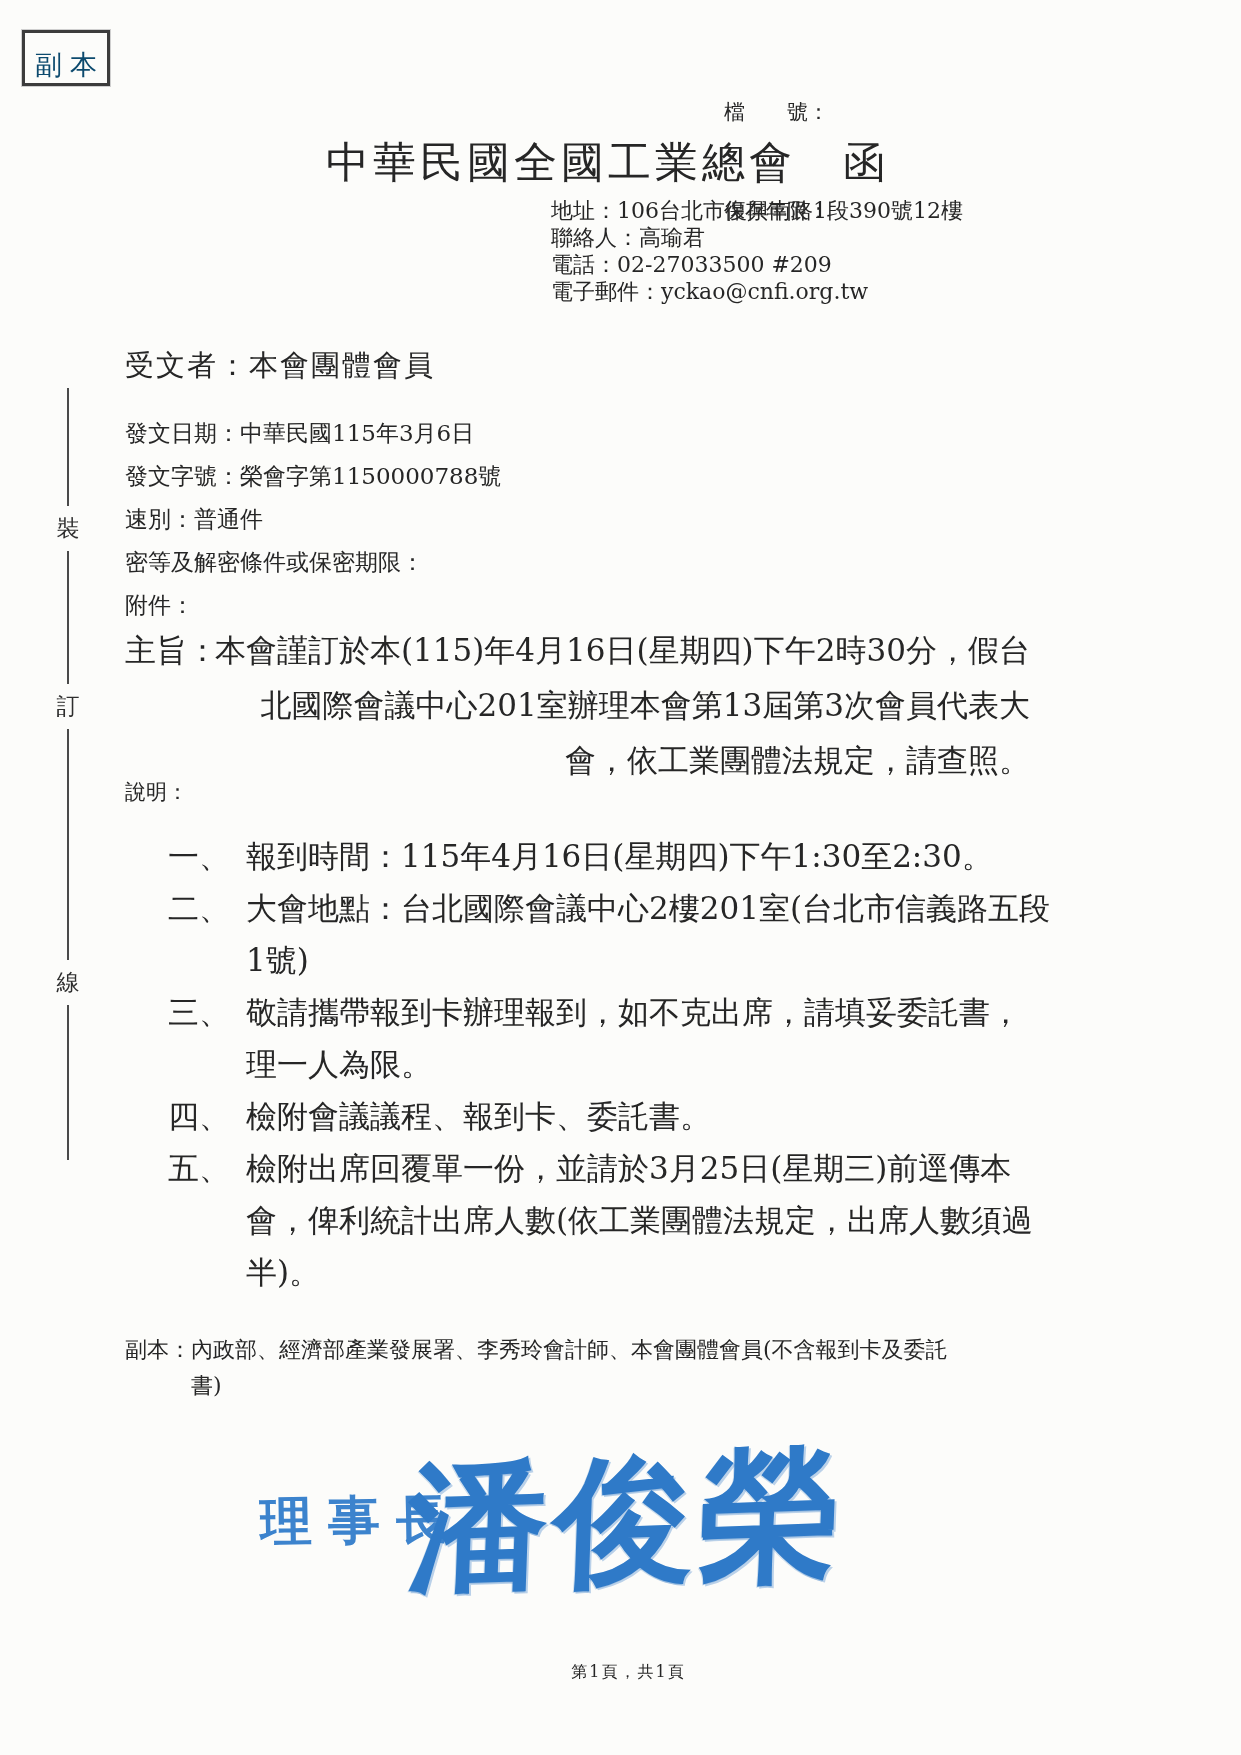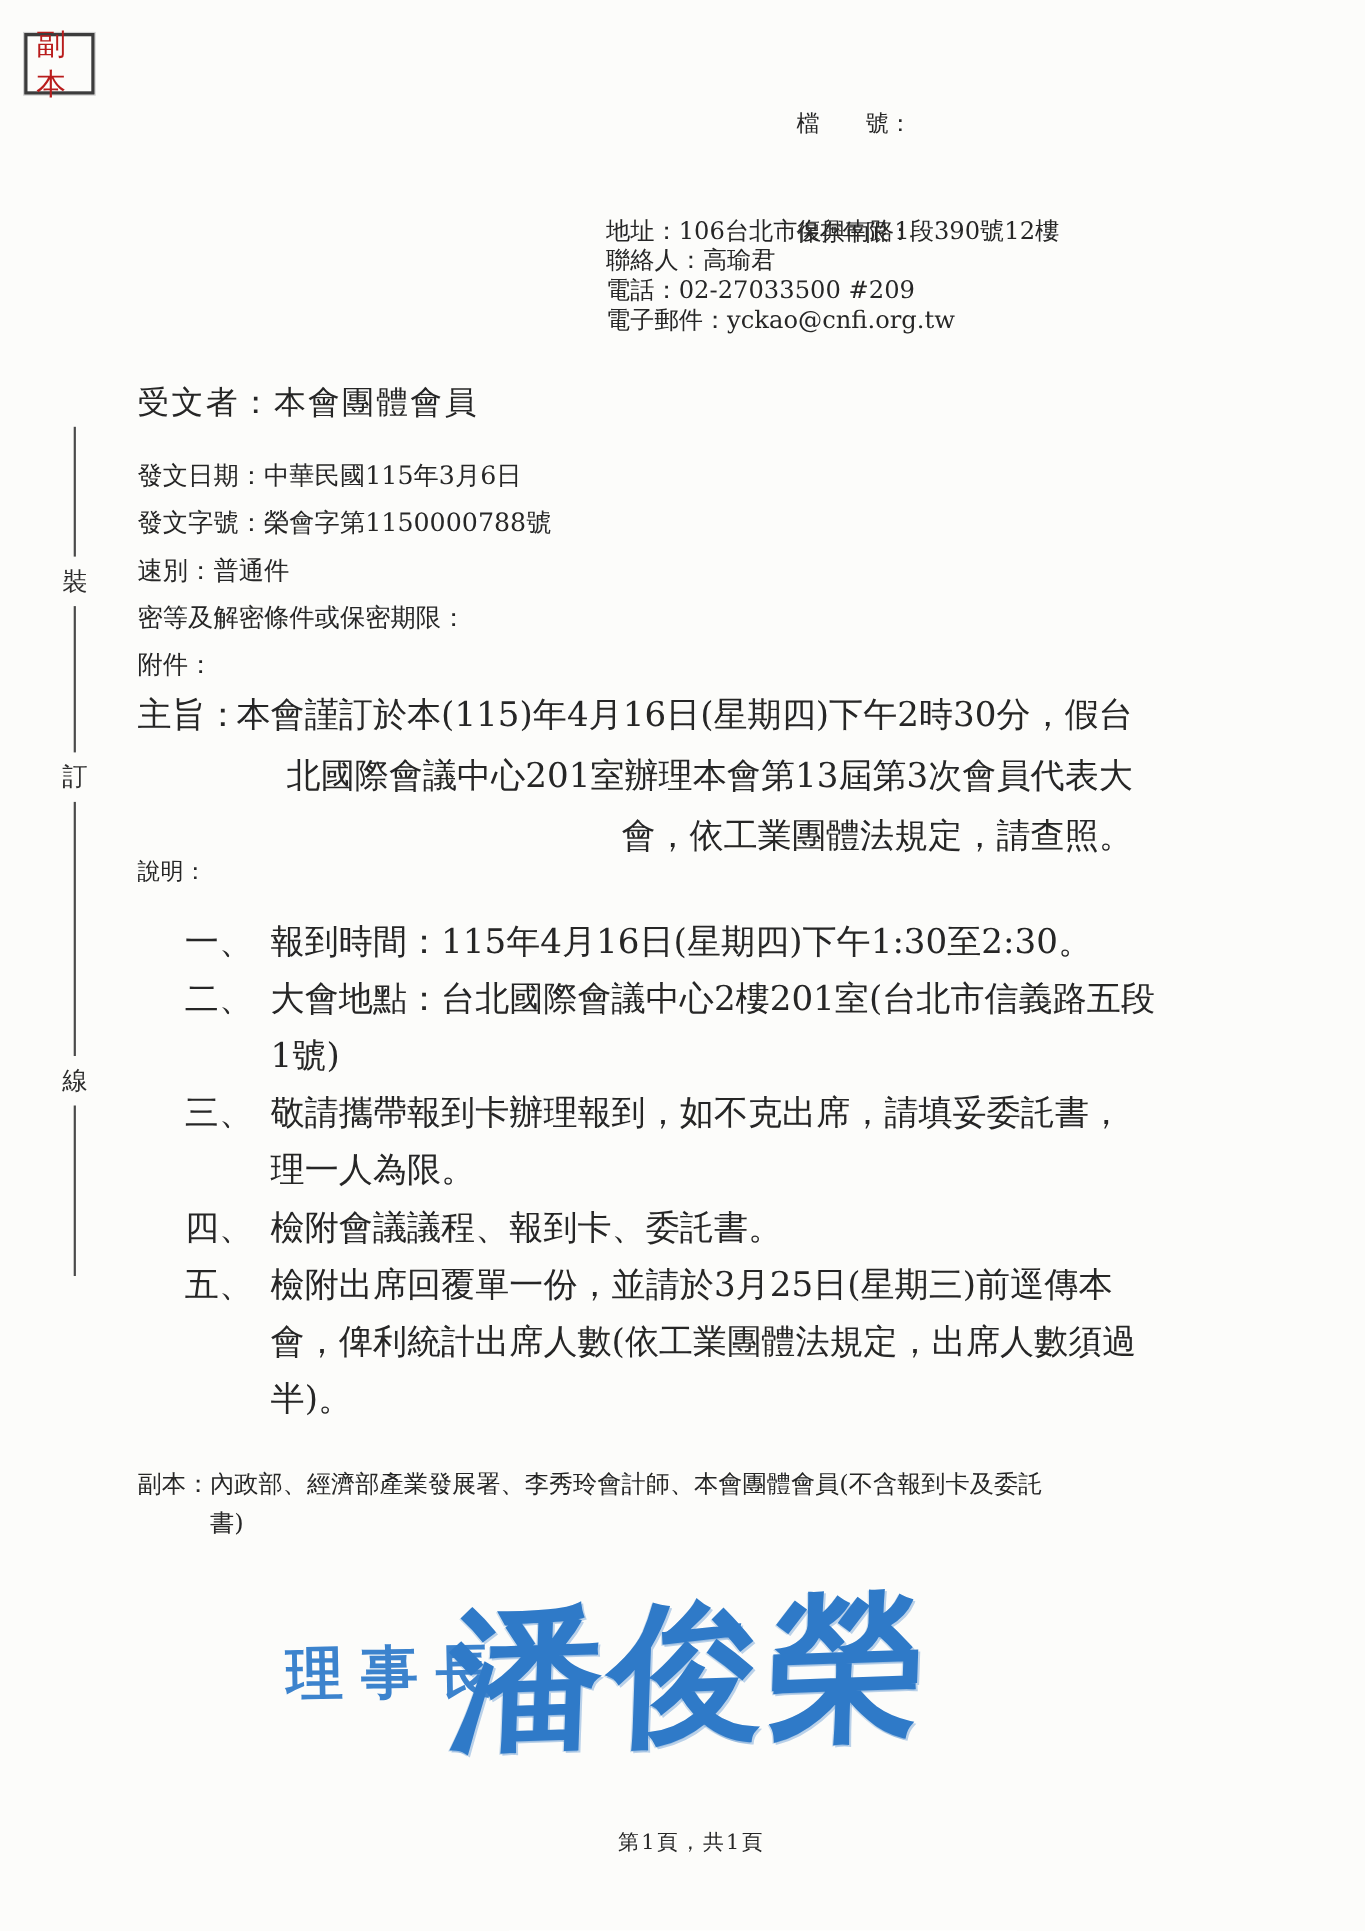--- a/index.html
+++ b/index.html
@@ -4,24 +4,24 @@
 <style>
   * { margin:0; padding:0; box-sizing:border-box; }
   html,body { background:#ffffff; }
   body { font-family:"DejaVu Serif","Liberation Serif",serif; }
   .page {
     position:relative; width:1241px; height:1755px; margin:0 auto;
     background:#fcfcfa; color:#262626; overflow:hidden;
   }
   
   .stamp-box {
-    position:absolute; left:22px; top:30px; width:64px; height:56px;
+    position:absolute; left:22px; top:30px; width:88px; height:56px;
     border:3px solid #3c3c3c; box-shadow:0 0 0 1px #cfcfcf;
-    display:flex; align-items:center; justify-content:center;
-    font-size:27px; letter-spacing:8px; padding-left:8px; color:#b91c1c;
+    display:flex; align-items:flex-end; justify-content:center;
+    font-size:27px; letter-spacing:8px; padding-left:8px; color:#0c4a6e;
   }
   
   .file-block { position:absolute; left:724px; top:30px; font-size:21px; line-height:33px; white-space:pre; }
   
   .doc-title { position:absolute; left:326px; top:134px; font-size:43px; letter-spacing:4px; white-space:nowrap; }
   
   .sender-block { position:absolute; left:551px; top:197px; font-size:22px; line-height:27px; white-space:nowrap; }
   
   .recipient { position:absolute; left:125px; top:346px; font-size:29px; letter-spacing:2px; }
   
@@ -43,21 +43,21 @@
     position:absolute; left:260px; top:1486px; font-size:52px; font-weight:bold;
     letter-spacing:16px; color:#3c83cd; transform:rotate(-1deg);
   }
   .sig-name {
     position:absolute; left:408px; top:1428px; font-size:140px; font-weight:bold;
     letter-spacing:6px; color:#2f7ac8; white-space:nowrap;
     transform:rotate(-2deg) skewX(-4deg);
     text-shadow:2px 2px 0 rgba(64,130,200,0.35), -1px 1px 0 rgba(64,130,200,0.25);
   }
   
-  .footer { position:absolute; left:0; right:0; top:1662px; text-align:center; font-size:19px; letter-spacing:2px;margin-left:16px; }
+  .footer { position:absolute; left:0; right:0; top:1662px; text-align:center; font-size:16px; letter-spacing:2px;margin-left:16px; }
   
   .binding { position:absolute; left:60px; top:388px; width:16px; height:772px; }
   .binding .vline { position:absolute; left:7px; top:0; bottom:0; width:2px; background:#4a4a4a; }
   .binding .bchar {
     position:absolute; left:-4px; width:24px; text-align:center; font-size:23px;
     background:#fcfcfa; padding:7px 0; color:#2e2e2e;
   }
   .bchar.c0 { top:118px; }
   .bchar.c1 { top:296px; }
   .bchar.c2 { top:572px; }
@@ -69,20 +69,21 @@
 
   <div class="stamp-box">
     <span>副本</span>
   </div>
 
   <div class="file-block">
     <div>檔　　號：</div>
     <div>保存年限：</div>
   </div>
 
+  <div class="doc-title">中華民國全國工業總會　函</div>
 
   <div class="sender-block">
     <div>地址：106台北市復興南路1段390號12樓</div>
     <div>聯絡人：高瑜君</div>
     <div>電話：02-27033500 #209</div>
     <div>電子郵件：yckao@cnfi.org.tw</div>
   </div>
 
   <div class="recipient">受文者：本會團體會員</div>
 

